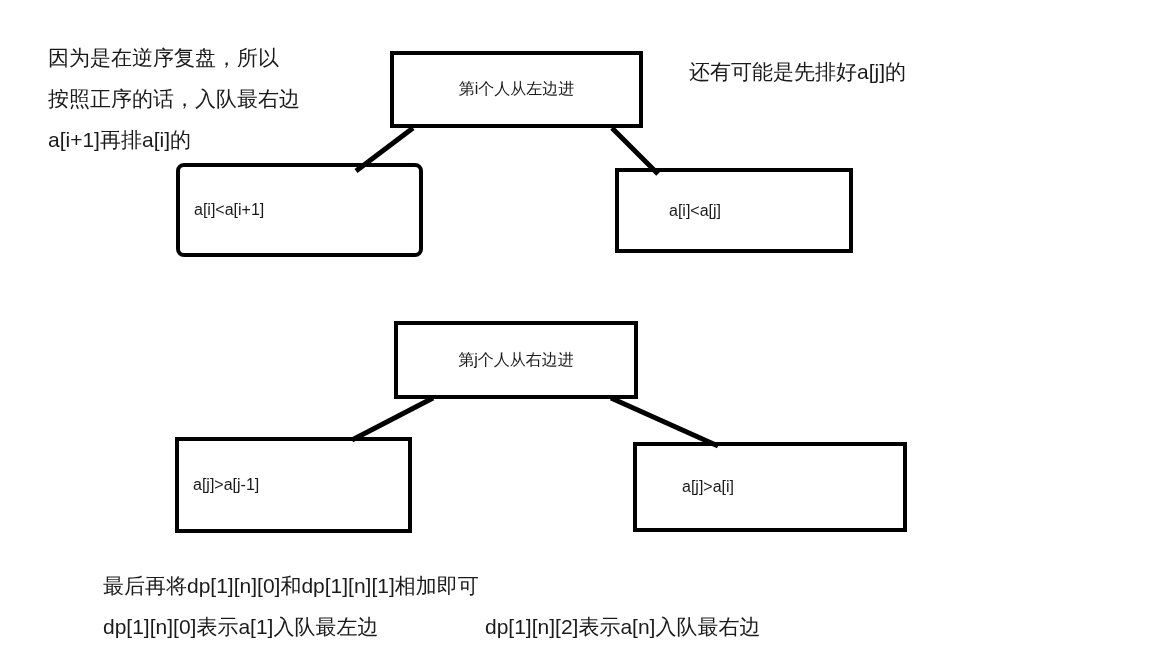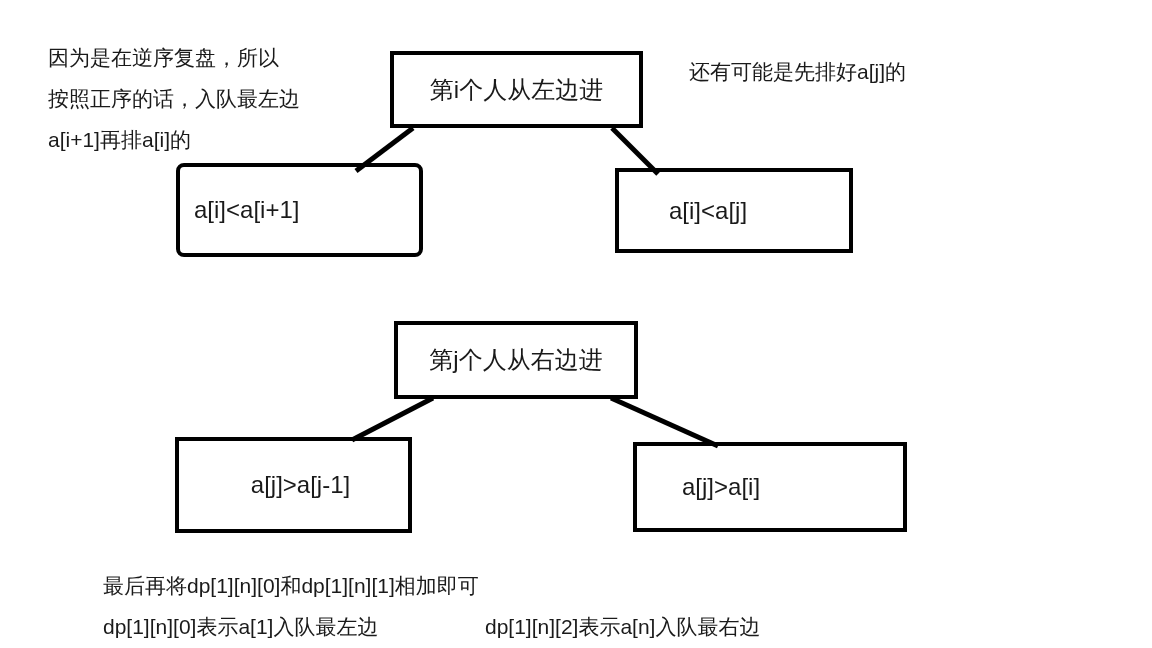--- a/index.html
+++ b/index.html
@@ -27,45 +27,45 @@
   #annot-bottom-1 { left: 103px; top: 572px; }
   #annot-bottom-2l { left: 103px; top: 613px; }
   #annot-bottom-2r { left: 485px; top: 613px; }
   .node {
     position: absolute;
     box-sizing: border-box;
     border: 4px solid #000000;
     background: #ffffff;
     display: flex;
     align-items: center;
-    font-size: 24px;
+    font-size: 16px;
     white-space: nowrap;
   }
   .node.centered { justify-content: center; }
   #node-root1 { left: 390px; top: 51px;  width: 253px; height: 77px; }
   #node-l1    { left: 176px; top: 163px; width: 247px; height: 94px; padding-left: 14px; border-radius: 8px; }
   #node-r1    { left: 607px; top: 168px; width: 238px; height: 85px; padding-left: 50px; margin-left: 8px; }
   #node-root2 { left: 394px; top: 321px; width: 244px; height: 78px; }
-  #node-l2    { left: 175px; top: 437px; width: 237px; height: 96px; padding-left: 14px; justify-content: center; }
+  #node-l2    { left: 175px; top: 437px; width: 237px; height: 96px; padding-left: 14px; }
   #node-r2    { left: 633px; top: 442px; width: 274px; height: 90px; padding-left: 45px; }
   #connector-overlay {
     position: absolute;
     left: 0; top: 0;
     width: 1152px; height: 648px;
     pointer-events: none;
   }
 </style>
 </head>
 <body>
 
 <div id="canvas">
 
   <div class="annot" id="annot-top-left">
     <div>因为是在逆序复盘，所以</div>
-    <div>按照正序的话，入队最左边</div>
+    <div>按照正序的话，入队最右边</div>
     <div>a[i+1]再排a[i]的</div>
   </div>
   <div class="annot" id="annot-top-right">还有可能是先排好a[j]的</div>
   <div class="annot" id="annot-bottom-1">最后再将dp[1][n][0]和dp[1][n][1]相加即可</div>
   <div class="annot" id="annot-bottom-2l">dp[1][n][0]表示a[1]入队最左边</div>
   <div class="annot" id="annot-bottom-2r">dp[1][n][2]表示a[n]入队最右边</div>
 
   <div class="node centered" id="node-root1">
     <span>第i个人从左边进</span>
   </div>

